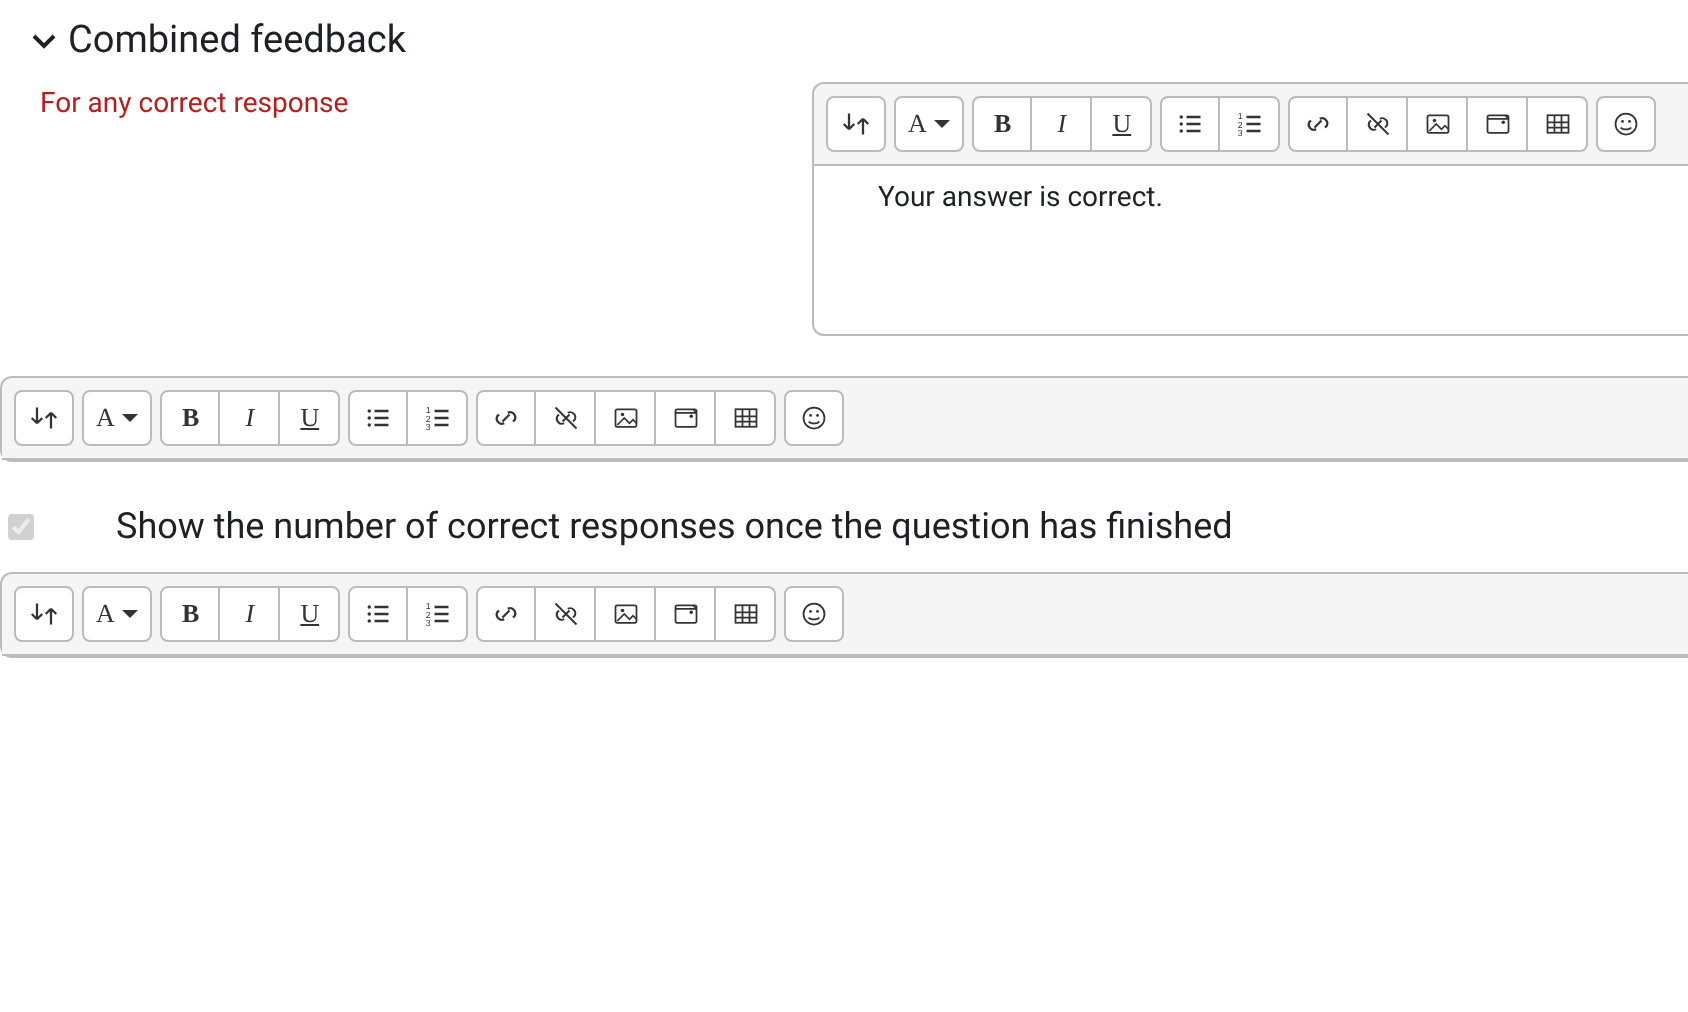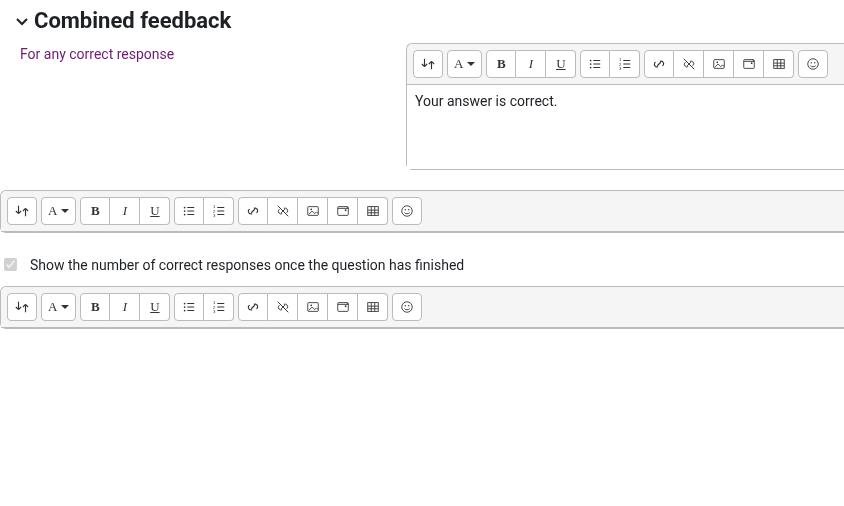--- a/index.html
+++ b/index.html
@@ -19,34 +19,34 @@
   }
   .chev {
     width: 16px;
     height: 16px;
     display: inline-flex;
     align-items: center;
     justify-content: center;
     margin-right: 4px;
   }
   .section-title {
-    font-size: 22px;
-    font-weight: 700;
+    font-size: 19px;
+    font-weight: 400;
   }
   .form-row {
     display: flex;
     align-items: flex-start;
     width: 100%;
   }
   .form-label {
     width: 406px;
     flex-shrink: 0;
     padding: 8px 0 8px 20px;
     font-size: 14px;
-    color: #701a75;
+    color: #b91c1c;
     line-height: 1.4;
   }
   .form-control {
     flex: 1 1 auto;
     padding-top: 6px;
     overflow: hidden;
   }
   .editor {
     border: 1px solid #bbb;
     border-top-left-radius: 6px;
@@ -93,33 +93,34 @@
     border-left: 4px solid transparent;
     border-right: 4px solid transparent;
     border-top: 4px solid #333;
   }
   .editor-body {
     padding: 8px 8px;
     min-height: 84px;
     font-size: 14px;
     color: #1d2125;
     background: #fff;
+    margin-left: 24px;
   }
   .options-control {
     flex: 1 1 auto;
     padding-top: 8px;
     display: flex;
     align-items: center;
     gap: 10px;
   }
   .options-control input[type="checkbox"] {
     width: 13px; height: 13px;
     accent-color: #888;
   }
-  .options-label { font-size: 14px; }
+  .options-label { font-size: 18px; margin-left: 28px; }
   .row-gap { height: 14px; }
 </style>
 </head>
 <body>
 
 <div class="section-header">
   <span class="chev">
     <svg viewBox="0 0 16 16">
         <path d="M3 6l5 5 5-5" fill="none" stroke="#1d2125" stroke-width="2"></path>
       </svg>

